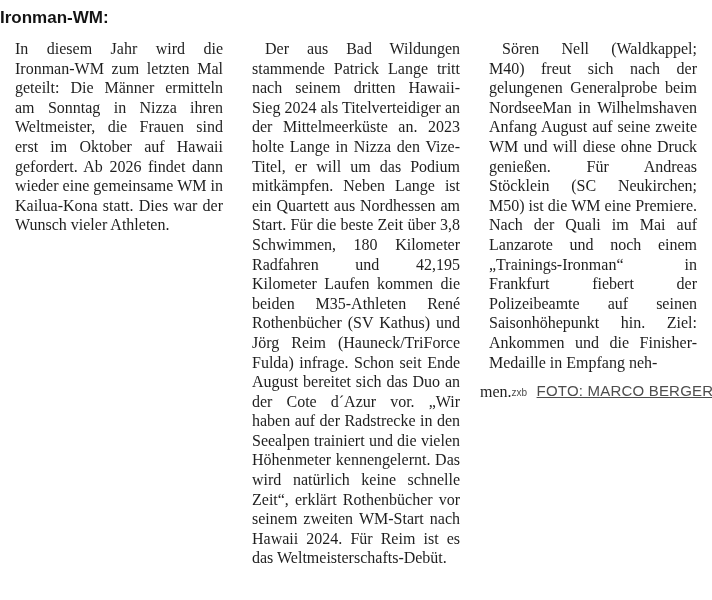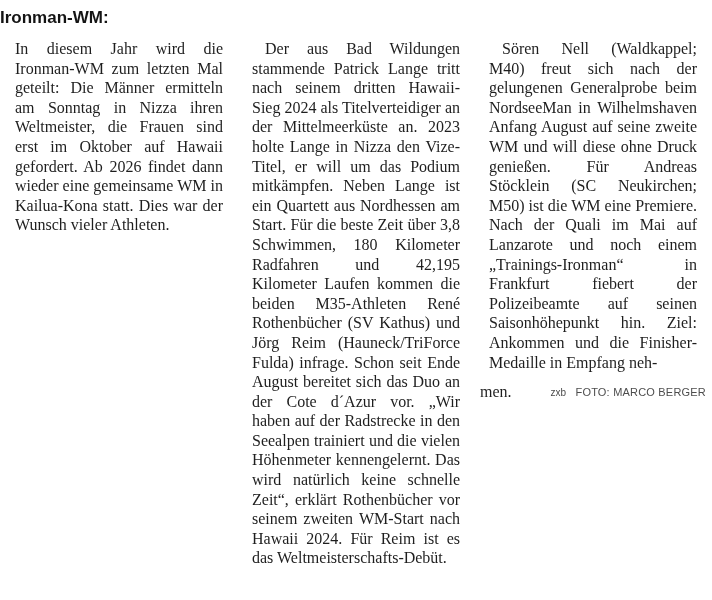--- a/index.html
+++ b/index.html
@@ -53,23 +53,24 @@
   }
   .credit {
     font-family: "Liberation Sans", sans-serif;
     color: #4d4d4d;
     white-space: nowrap;
   }
   .credit-initials {
     font-size: 10px;
   }
   .credit-photo {
-    font-size: 11px;
+    font-size: 15px;
     margin-left: 5px;
     letter-spacing: 0.2px;
+    text-decoration: underline;
   }
   .clipped-line {
     height: 6px;
     overflow: hidden;
     margin-top: 1px;
     color: #9a9a9a;
     text-align: left;
   }
 </style>
 </head>

